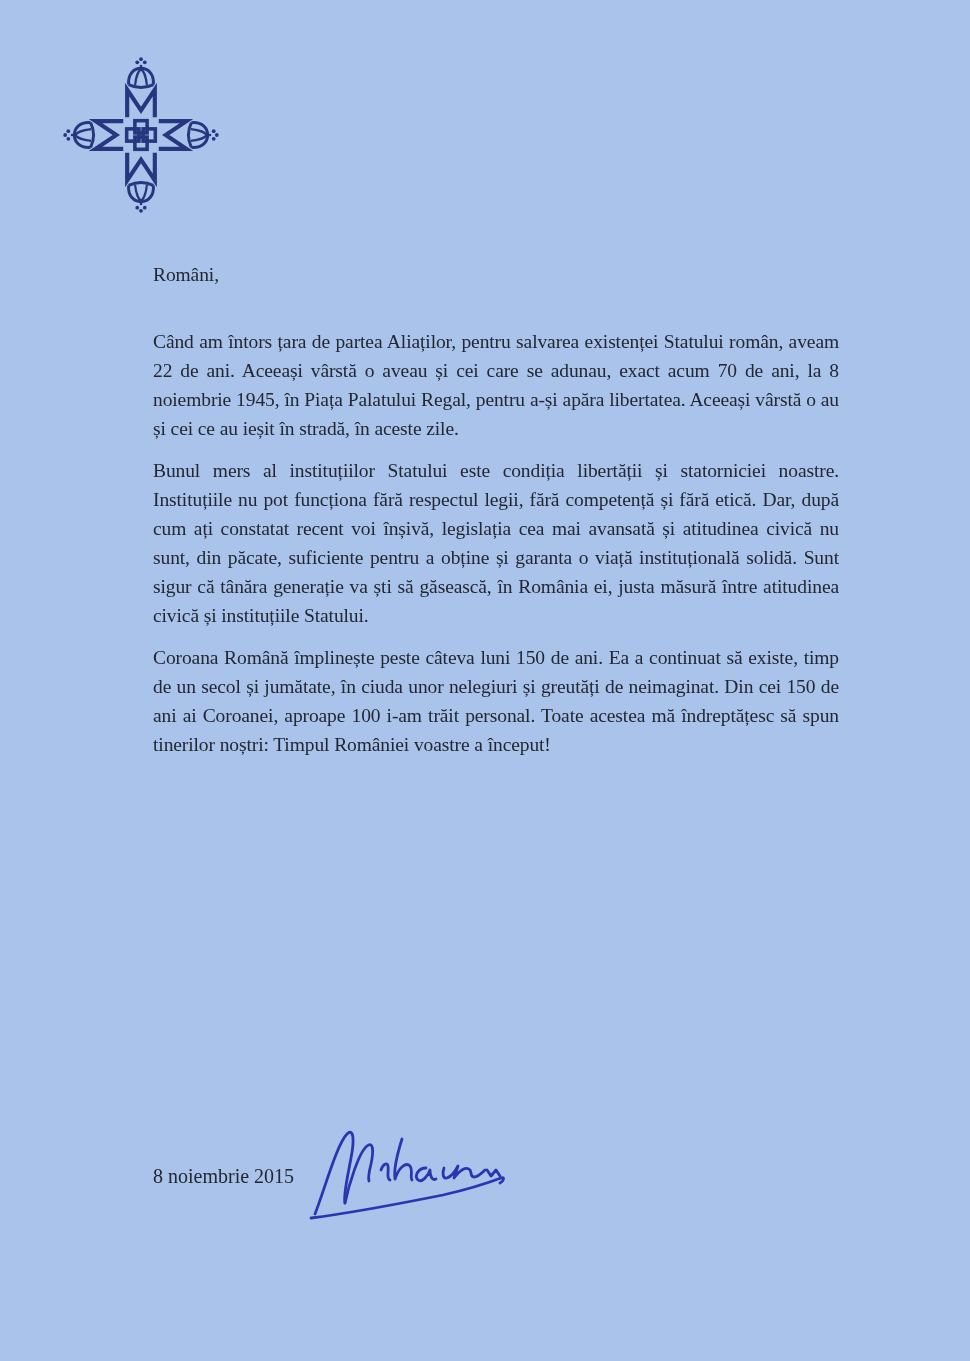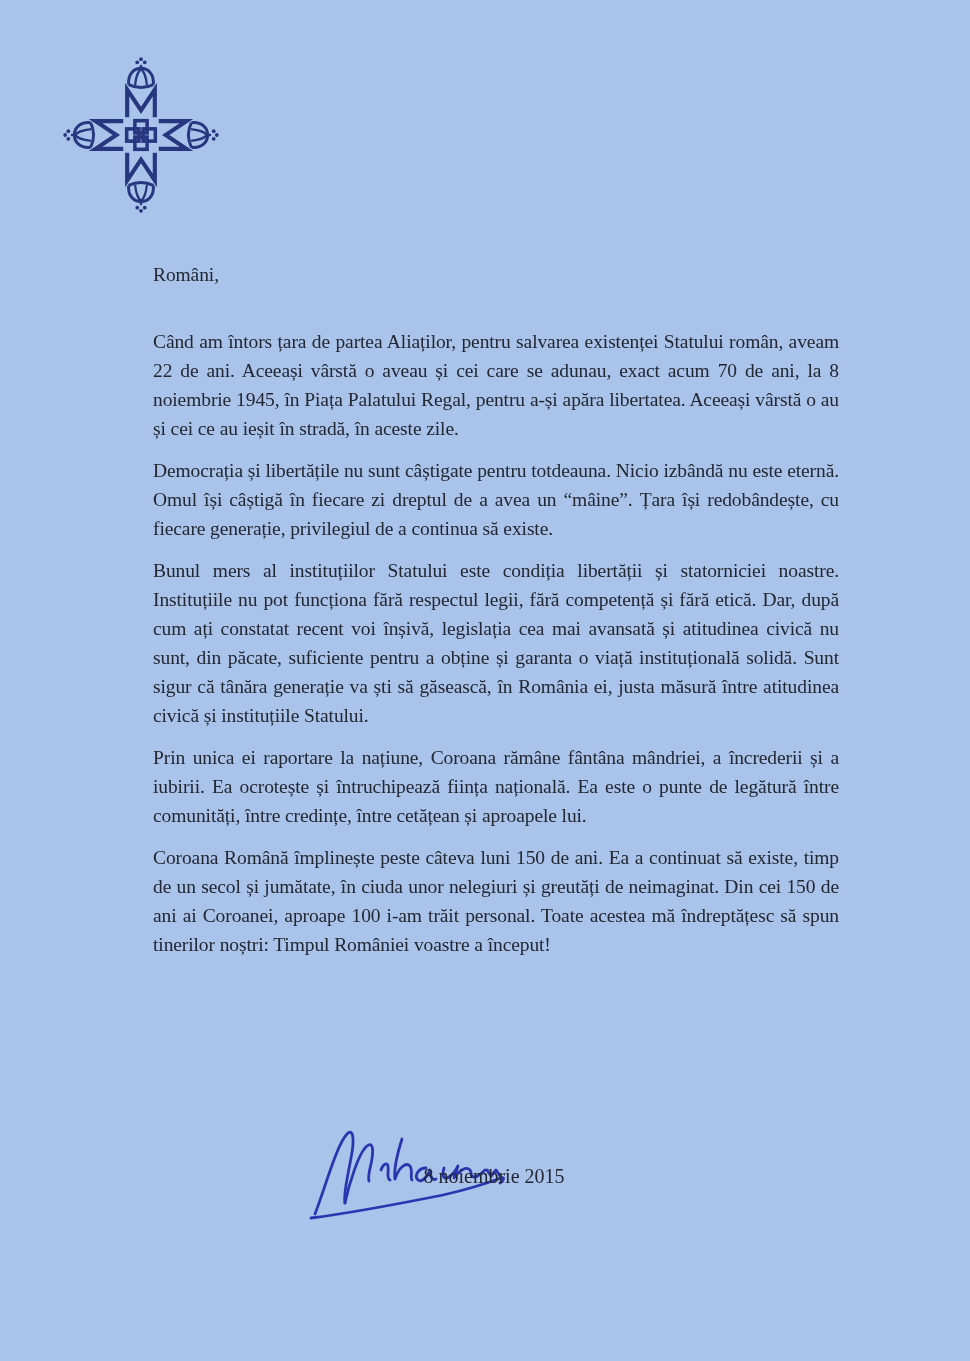--- a/index.html
+++ b/index.html
@@ -33,21 +33,21 @@
   .greeting{
     text-align:right;
     margin:0 0 38px 0 !important;
   }
   .signature{
     position:absolute;left:303px;top:1126px;
     width:215px;height:98px;
   }
   .date-line{
     position:absolute;left:153px;top:1162px;width:682px;
-    text-align:center;
+    text-align:left;
     color:#222731;
     font-size:20px;line-height:29px;
   }
 </style>
 </head>
 <body>
 
 <div class="page" style="background: rgb(170, 195, 234);">
 
   <svg class="emblem" viewBox="0 0 160 160" aria-label="royal cypher emblem">
@@ -73,23 +73,21 @@
     </defs>
     <use href="#arm"></use>
     <use href="#arm" transform="rotate(90 80 80)"></use>
     <use href="#arm" transform="rotate(180 80 80)"></use>
     <use href="#arm" transform="rotate(270 80 80)"></use>
   </svg>
 
   <div class="letter-body" style="color: rgb(34, 39, 49);">
     <p class="greeting">Români,</p>
     <p>Când am întors țara de partea Aliaților, pentru salvarea existenței Statului român, aveam 22 de ani. Aceeași vârstă o aveau și cei care se adunau, exact acum 70 de ani, la 8 noiembrie 1945, în Piața Palatului Regal, pentru a-și apăra libertatea. Aceeași vârstă o au și cei ce au ieșit în stradă, în aceste zile.</p>
-    <p>Democrația și libertățile nu sunt câștigate pentru totdeauna. Nicio izbândă nu este eternă. Omul își câștigă în fiecare zi dreptul de a avea un “mâine”. Țara își redobândește, cu fiecare generație, privilegiul de a continua să existe.</p>
     <p>Bunul mers al instituțiilor Statului este condiția libertății și statorniciei noastre. Instituțiile nu pot funcționa fără respectul legii, fără competență și fără etică. Dar, după cum ați constatat recent voi înșivă, legislația cea mai avansată și atitudinea civică nu sunt, din păcate, suficiente pentru a obține și garanta o viață instituțională solidă. Sunt sigur că tânăra generație va ști să găsească, în România ei, justa măsură între atitudinea civică și instituțiile Statului.</p>
-    <p>Prin unica ei raportare la națiune, Coroana rămâne fântâna mândriei, a încrederii și a iubirii. Ea ocrotește și întruchipează ființa națională. Ea este o punte de legătură între comunități, între credințe, între cetățean și aproapele lui.</p>
     <p>Coroana Română împlinește peste câteva luni 150 de ani. Ea a continuat să existe, timp de un secol și jumătate, în ciuda unor nelegiuri și greutăți de neimaginat. Din cei 150 de ani ai Coroanei, aproape 100 i-am trăit personal. Toate acestea mă îndreptățesc să spun tinerilor noștri: Timpul României voastre a început!</p>
   </div>
 
   <svg class="signature" viewBox="0 0 215 98" aria-label="signature Mihai">
     <g fill="none" stroke="#2a36b0" stroke-width="2.8" stroke-linecap="round" stroke-linejoin="round">
 
       <path d="M 12,88 C 22,62 34,18 44,8 C 50,2 52,12 48,32 C 44,54 40,70 42,77"></path>
       <path d="M 42,77 C 46,58 56,26 64,20 C 70,15 71,24 68,38 C 66,46 65,52 66,55"></path>
 
       <path d="M 78,44 C 80,38 84,36 85,40 C 86,46 83,52 87,54"></path>

